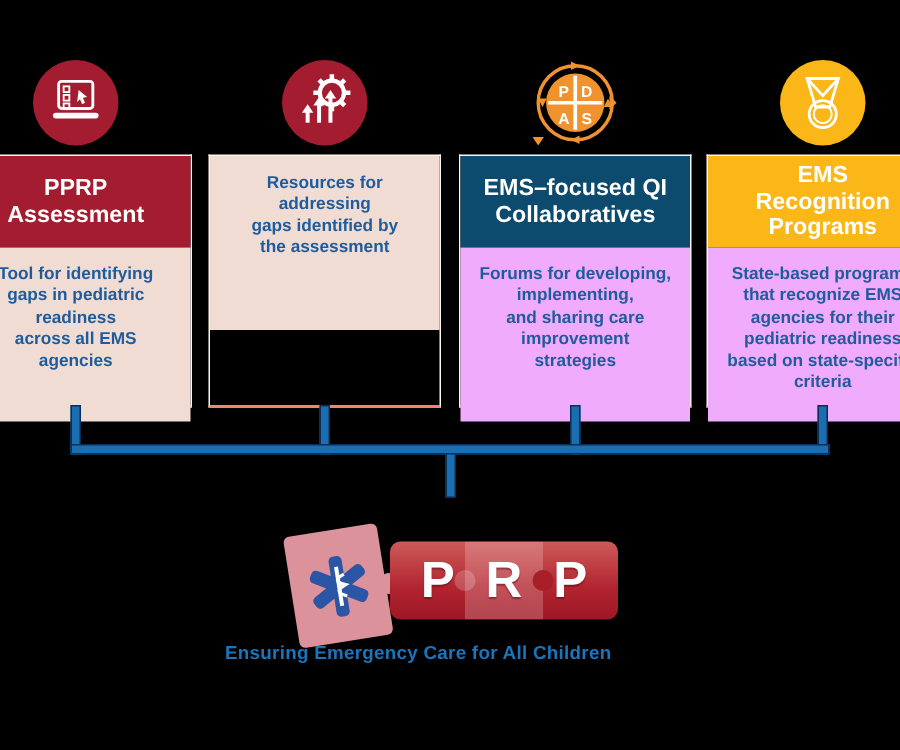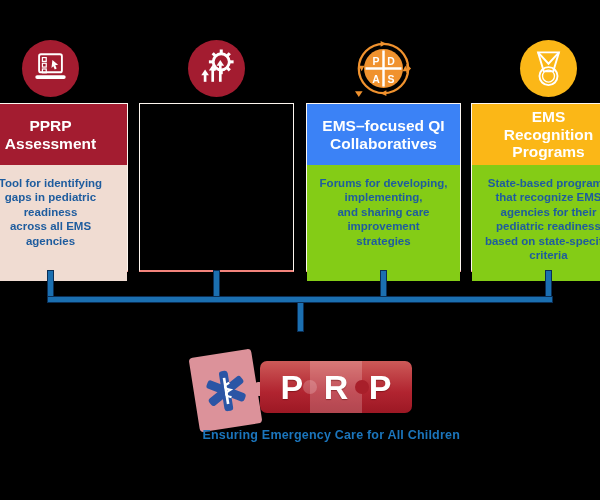--- a/index.html
+++ b/index.html
@@ -12,24 +12,24 @@
   .circle{position:relative;width:57px;height:57px;margin:0 auto 6px;border-radius:50%;}
   .box{position:absolute;top:63px;left:0;width:155px;height:169px;box-sizing:border-box;
        border:1px solid #fdf6ef;border-bottom:2px solid #f2837b;}
   .hd{height:61px;display:flex;align-items:center;justify-content:center;
       color:#fff;font-weight:bold;font-size:15.5px;line-height:1.13;
       text-align:center;white-space:pre-line;}
   .bd{height:105px;padding:11px 3px 0;box-sizing:content-box;
       color:#1e5c9e;font-weight:bold;font-size:11.5px;line-height:1.26;
       text-align:center;white-space:pre-line;}
   .red-bg{background:#a31c30;}
-  .orange-bg{background:#3b82f6;}
+  .orange-bg{background:#0c4a6e;}
   .yellow-bg{background:#fbb717;}
   .pink-bd{background:#f0dcd2;}
-  .cream-bd{background:#84cc16;}
+  .cream-bd{background:#f0abfc;}
 
   
   .line{position:absolute;background:#1b6fb0;border:1px solid #0a2e55;box-sizing:border-box;}
   .drop{width:7px;height:33px;top:270px;}
   .hbar{left:47px;top:296px;width:506px;height:7px;}
   .stem{left:297px;top:302px;width:7px;height:30px;}
 
   
   .logo{position:absolute;left:186px;top:346px;width:240px;height:90px;}
   .pink-piece{position:absolute;left:8px;top:7px;width:63px;height:75px;
@@ -41,21 +41,21 @@
       background:linear-gradient(180deg,#cd5a58 0%,#b12430 60%,#9c1824 100%);
       display:flex;align-items:center;justify-content:space-evenly;overflow:hidden;}
   .mid-band{position:absolute;left:33%;top:0;width:34%;height:100%;
       background:rgba(255,235,235,0.22);}
   .band-knob-l{position:absolute;left:calc(33% - 7px);top:19px;width:14px;height:14px;
       border-radius:50%;background:rgba(255,235,235,0.22);}
   .band-knob-r{position:absolute;left:calc(67% - 7px);top:19px;width:14px;height:14px;
       border-radius:50%;background:#a81f2a;}
   .prp-letter{position:relative;color:#fff;font-weight:bold;font-size:34px;
       text-shadow:0 1px 1px rgba(80,0,0,.45);}
-  .tagline{position:absolute;left:150px;top:428px;width:310px;text-align:right;
+  .tagline{position:absolute;left:150px;top:428px;width:310px;text-align:left;
       color:#1b75bc;font-weight:bold;font-size:12.5px;letter-spacing:.2px;}
 </style>
 </head>
 <body>
 
 <div class="stage">
 
   <section class="col" style="left:-27px">
     <div class="circle red-bg">
       <svg width="57" height="57" viewBox="0 0 60 60">
@@ -98,20 +98,24 @@
           <rect x="16.6" y="36" width="2.8" height="8"></rect>
             <path d="M18 31 l4 6 -8 0 z"></path>
           <rect x="24.6" y="31" width="2.8" height="13"></rect>
             <path d="M26 26 l4 6 -8 0 z"></path>
           <rect x="32.6" y="26" width="2.8" height="18"></rect>
             <path d="M34 21 l4 6 -8 0 z"></path>
         </g>
       </svg>
     </div>
     <div class="box">
+      <div class="bd pink-bd">Resources for
+addressing
+gaps identified by
+the assessment</div>
     </div>
   </section>
 
   <section class="col" style="left:306px">
     <div class="circle">
       <svg width="57" height="57" viewBox="0 0 60 60">
         <circle cx="30" cy="30" r="26" fill="none" stroke="#f0922e" stroke-width="2.4"></circle>
         <g fill="#f0922e">
           <path d="M30 0 l5 5 -10 0 z" transform="rotate(90 30 30) translate(0 1)"></path>
           <path d="M56 26 l4 6 -8 0 z" transform="rotate(180 30 30) translate(0 -26) rotate(0)"></path>

